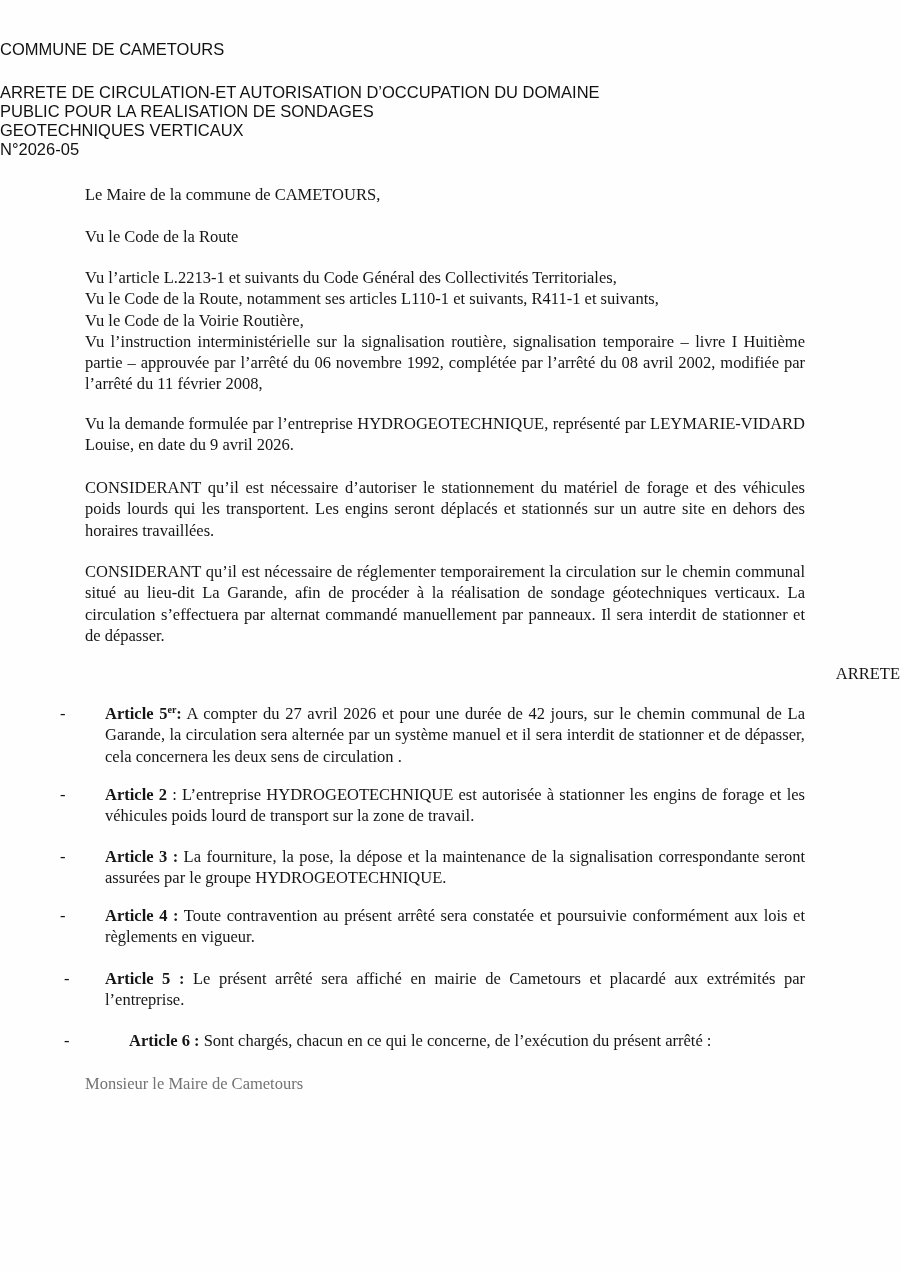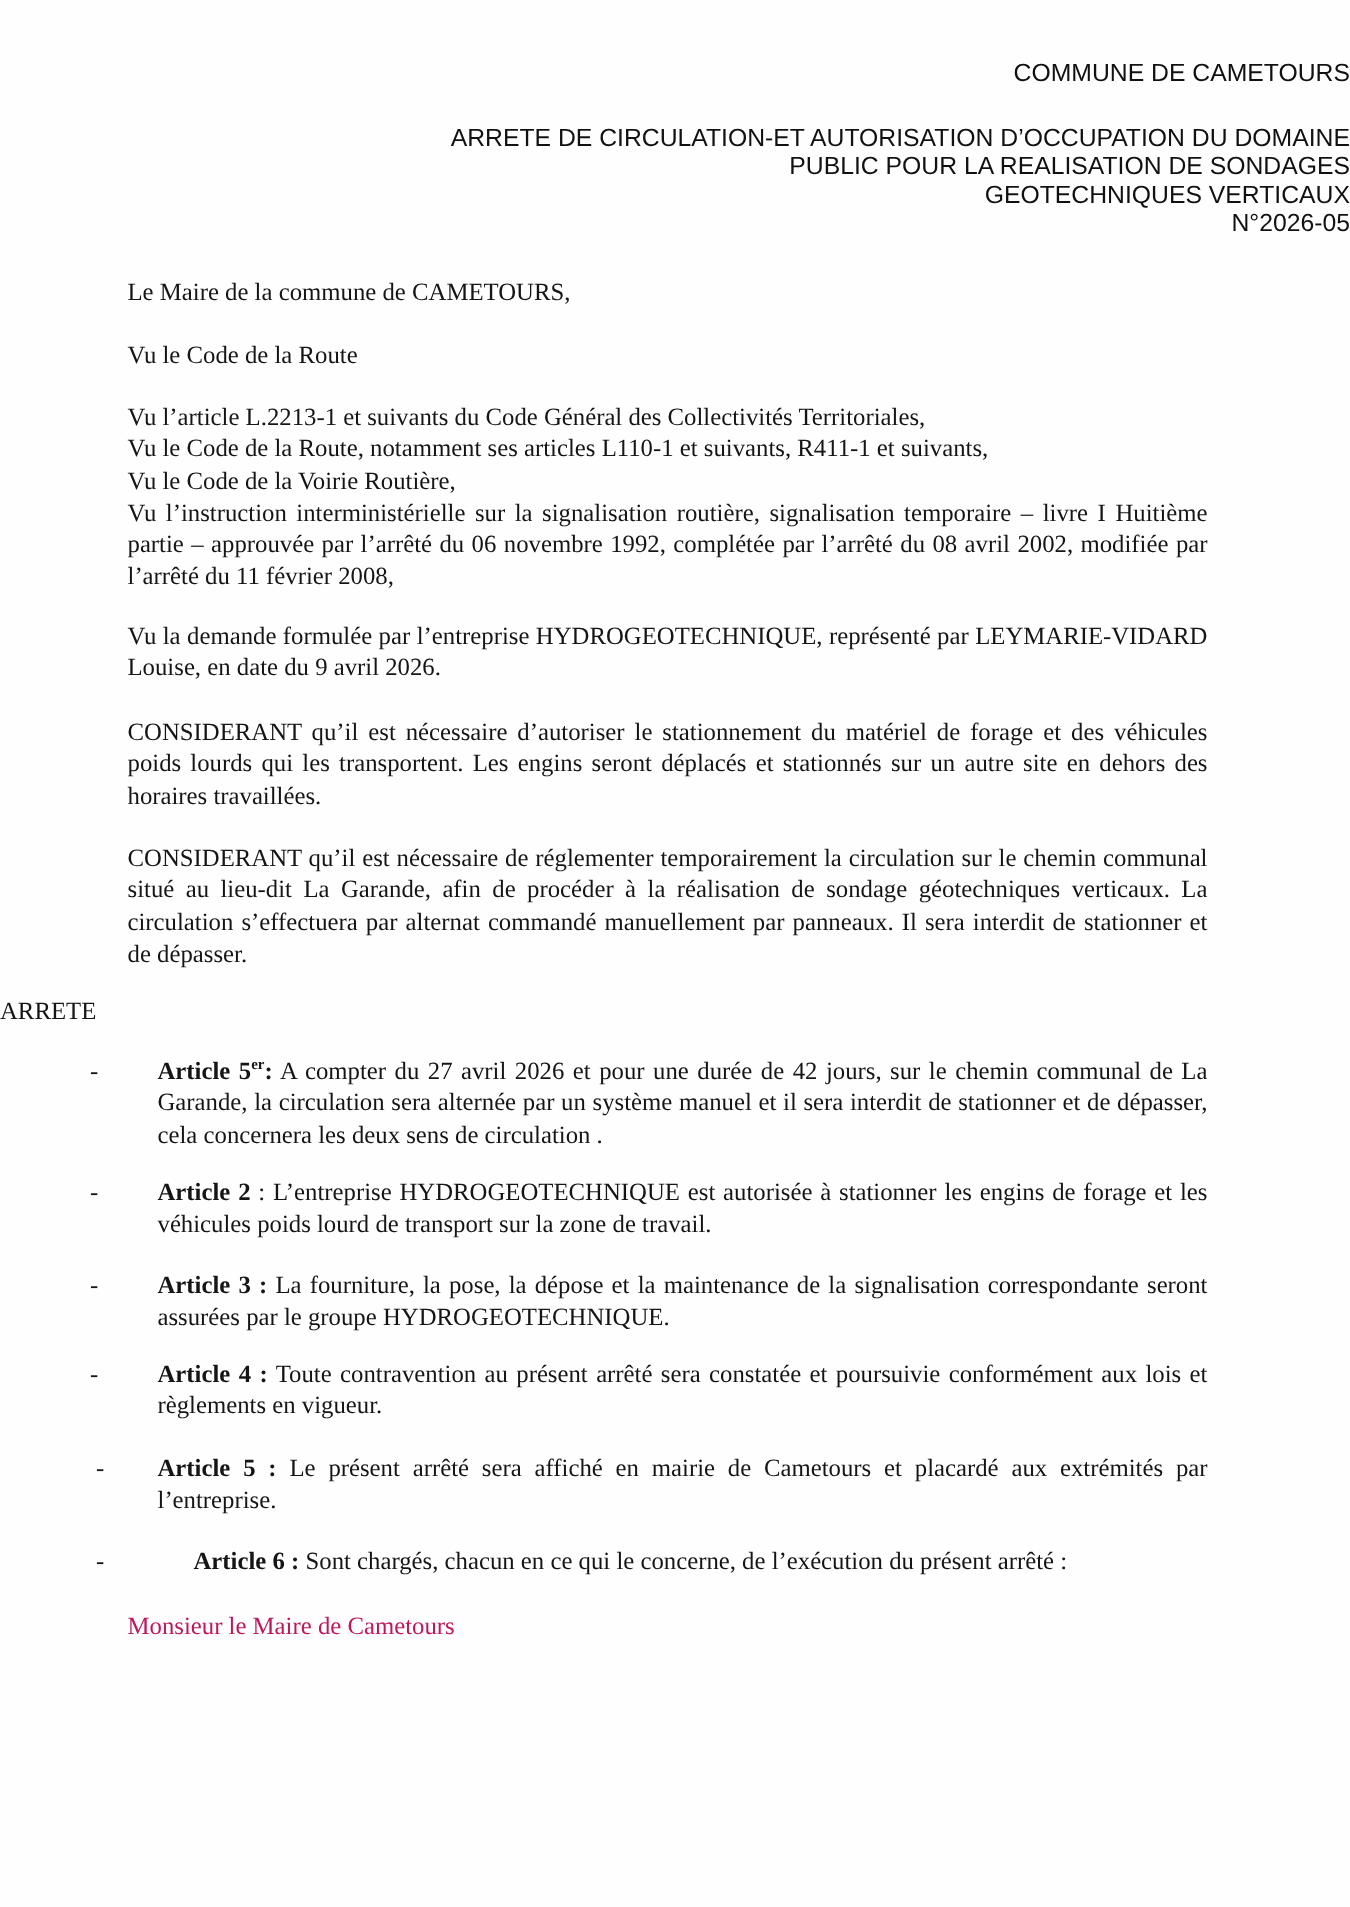--- a/index.html
+++ b/index.html
@@ -18,21 +18,21 @@
       position: absolute;
       left: 0; top: 0;
       width: 900px;
       height: 1271px;
       background: #fefefe;
     }
     .header {
       position: absolute;
       left: 0;
       width: 900px;
-      text-align: right;
+      text-align: left;
       font-family: "Liberation Sans", sans-serif;
       font-size: 16.5px;
       line-height: 19px;
       color: #111;
     }
     .commune { top: 40px; }
     .title-block { top: 83px; }
     .title-block div { white-space: nowrap; }
 
     .body-text {
@@ -45,21 +45,21 @@
       color: #151515;
     }
     .justify { text-align: justify; text-align-last: left; }
     .line { display: block; white-space: nowrap; }
 
     .arrete-heading {
       position: absolute;
       left: 0;
       width: 900px;
       top: 664px;
-      text-align: left;
+      text-align: right;
       font-family: "Liberation Serif", serif;
       font-size: 16.5px;
       color: #151515;
     }
 
     .article {
       position: absolute;
       left: 60px;
       width: 760px;
       font-family: "Liberation Serif", serif;
@@ -82,21 +82,21 @@
     .article .label { font-weight: bold; }
     .article sup { font-size: 10px; line-height: 0; }
 
     .signers {
       position: absolute;
       left: 85px;
       top: 1073px;
       font-family: "Liberation Serif", serif;
       font-size: 16.5px;
       line-height: 21.3px;
-      color: #be185d;
+      color: #737373;
     }
   </style>
 </head>
 <body>
 
 <div class="page">
 
   <div class="header commune">COMMUNE DE CAMETOURS</div>
 
   <div class="header title-block">

